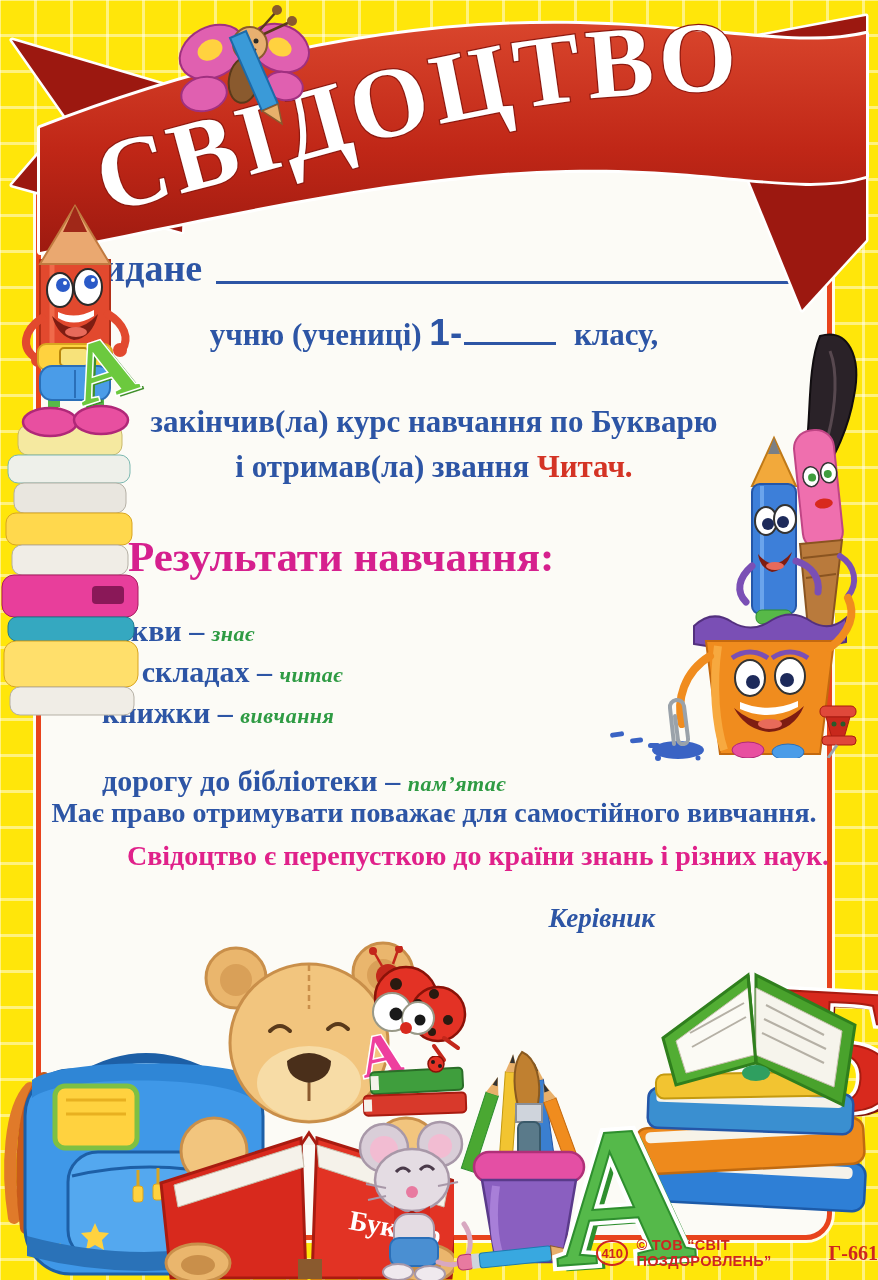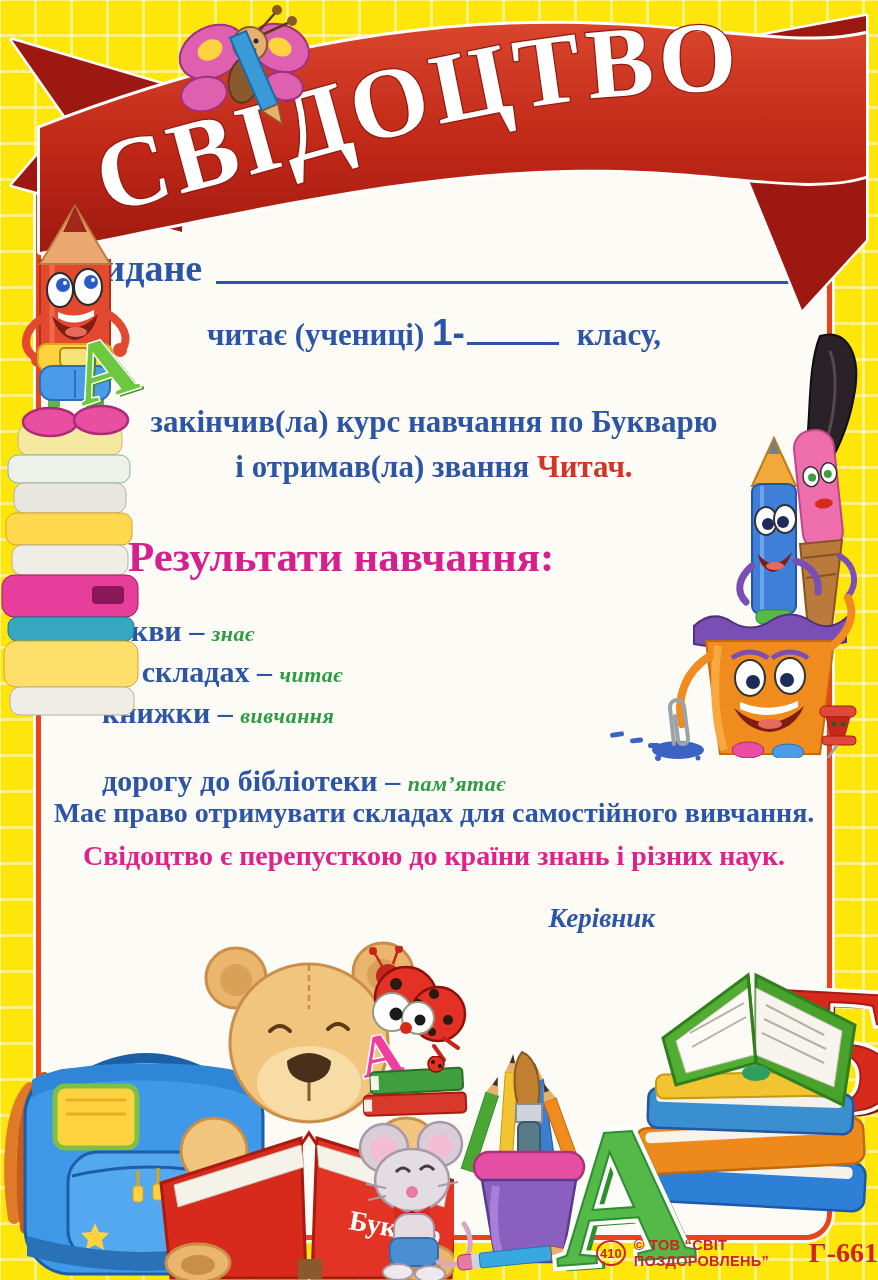--- a/index.html
+++ b/index.html
@@ -23,34 +23,34 @@
       font-size:38px; font-weight:bold; color:#2d55a5;}
   .l1 .blank{flex:1; border-bottom:3px solid #2d55a5; margin:0 4px 6px 14px; height:34px;}
   .cline{left:36px; width:796px; text-align:center; font-size:31px; font-weight:bold; color:#2d55a5;}
   .grade{font-family:"Liberation Sans","DejaVu Sans",sans-serif; font-size:37px; font-weight:600;}
   .blank-small{display:inline-block; width:92px; border-bottom:3px solid #2d55a5; height:26px; margin:0 10px 0 2px; vertical-align:baseline;}
   .reader{color:#d43425;}
   .results-heading{left:128px; top:532px; font-size:43px; font-weight:bold; color:#d6208e;}
   .result-row{left:102px; font-size:30px; font-weight:bold; color:#2d55a5;}
   .result-row .val{font-size:22px; font-style:italic; color:#2e9b43; letter-spacing:.5px;}
   .rights{top:797px; font-size:28px;}
-  .pass{top:840px; font-size:28px; color:#e0218a !important;}
+  .pass{top:840px; font-size:28px; color:#e0218a !important;padding-left:44px;}
   .sig{left:55px; top:903px; width:600px; display:flex; align-items:flex-end;
        font-size:27px; font-weight:bold; font-style:italic; color:#2d55a5;flex-direction:column;}
   .sig .blank{flex:1; border-bottom:2.5px solid #2d55a5; margin:0 0 4px 4px; height:24px;}
   .deco{position:absolute; z-index:4;}
   .footer{
     position:absolute; left:596px; top:1237px; display:flex; align-items:center; gap:8px; z-index:6;
     color:#cf2521; font-family:"Liberation Sans","DejaVu Sans",sans-serif;justify-content:space-between;
   }
   .badge{display:inline-flex; align-items:center; justify-content:center;
     width:36px; height:22px; border:2px solid #cf2521; border-radius:50%;
     font-size:13px; font-weight:bold;}
   .publisher{font-size:14.5px; font-weight:bold; letter-spacing:.3px;}
-  .code{font-family:"Liberation Serif","DejaVu Serif",serif; font-size:28px; font-weight:bold;}
+  .code{font-family:"Liberation Serif","DejaVu Serif",serif; font-size:20px; font-weight:bold;}
   svg text{font-family:"Liberation Serif","DejaVu Serif",serif;}
 </style>
 </head>
 <body>
 
 <div class="canvas">
 
   <div class="panel"></div>
 
   <svg class="deco" style="left:0;top:0;z-index:3" width="878" height="470" viewBox="0 0 878 470">
@@ -91,21 +91,21 @@
     <polygon points="102,111 118,104 122,124" fill="#e8b06b" stroke="#8a5a2e" stroke-width="1.5"></polygon>
   </svg>
 
   <div class="abs l1">
     <span>Видане</span>
     <span class="blank"></span>
     <span>,</span>
   </div>
 
   <div class="abs cline" style="top:312px">
-    <span>читає (учениці)</span>
+    <span>учню (учениці)</span>
     <span class="grade">1-</span><span class="blank-small"></span>
     <span>класу,</span>
   </div>
 
 
   <div class="abs cline" style="top:404px">закінчив(ла) курс навчання по Букварю</div>
 
   <div class="abs cline" style="top:449px">
     <span>і отримав(ла) звання</span>
     <span class="reader">Читач.</span>
@@ -127,21 +127,21 @@
     <span>книжки</span>
     <span>–</span>
     <span class="val">вивчання</span>
   </div>
   <div class="abs result-row" style="top:764px">
     <span>дорогу до бібліотеки</span>
     <span>–</span>
     <span class="val">пам’ятає</span>
   </div>
 
-  <div class="abs cline rights">Має право отримувати складах для самостійного вивчання.</div>
+  <div class="abs cline rights">Має право отримувати поважає для самостійного вивчання.</div>
   <div class="abs cline pass">Свідоцтво є перепусткою до країни знань і різних наук.</div>
 
   <div class="abs sig">
     <span>Керівник</span>
     <span class="blank"></span>
   </div>
 
   <svg class="deco" style="left:0;top:198px" width="148" height="522" viewBox="0 0 148 522">
     <g>
       <rect x="18" y="227" width="104" height="30" rx="10" fill="#f5e9a0" stroke="#c9b86a"></rect>

